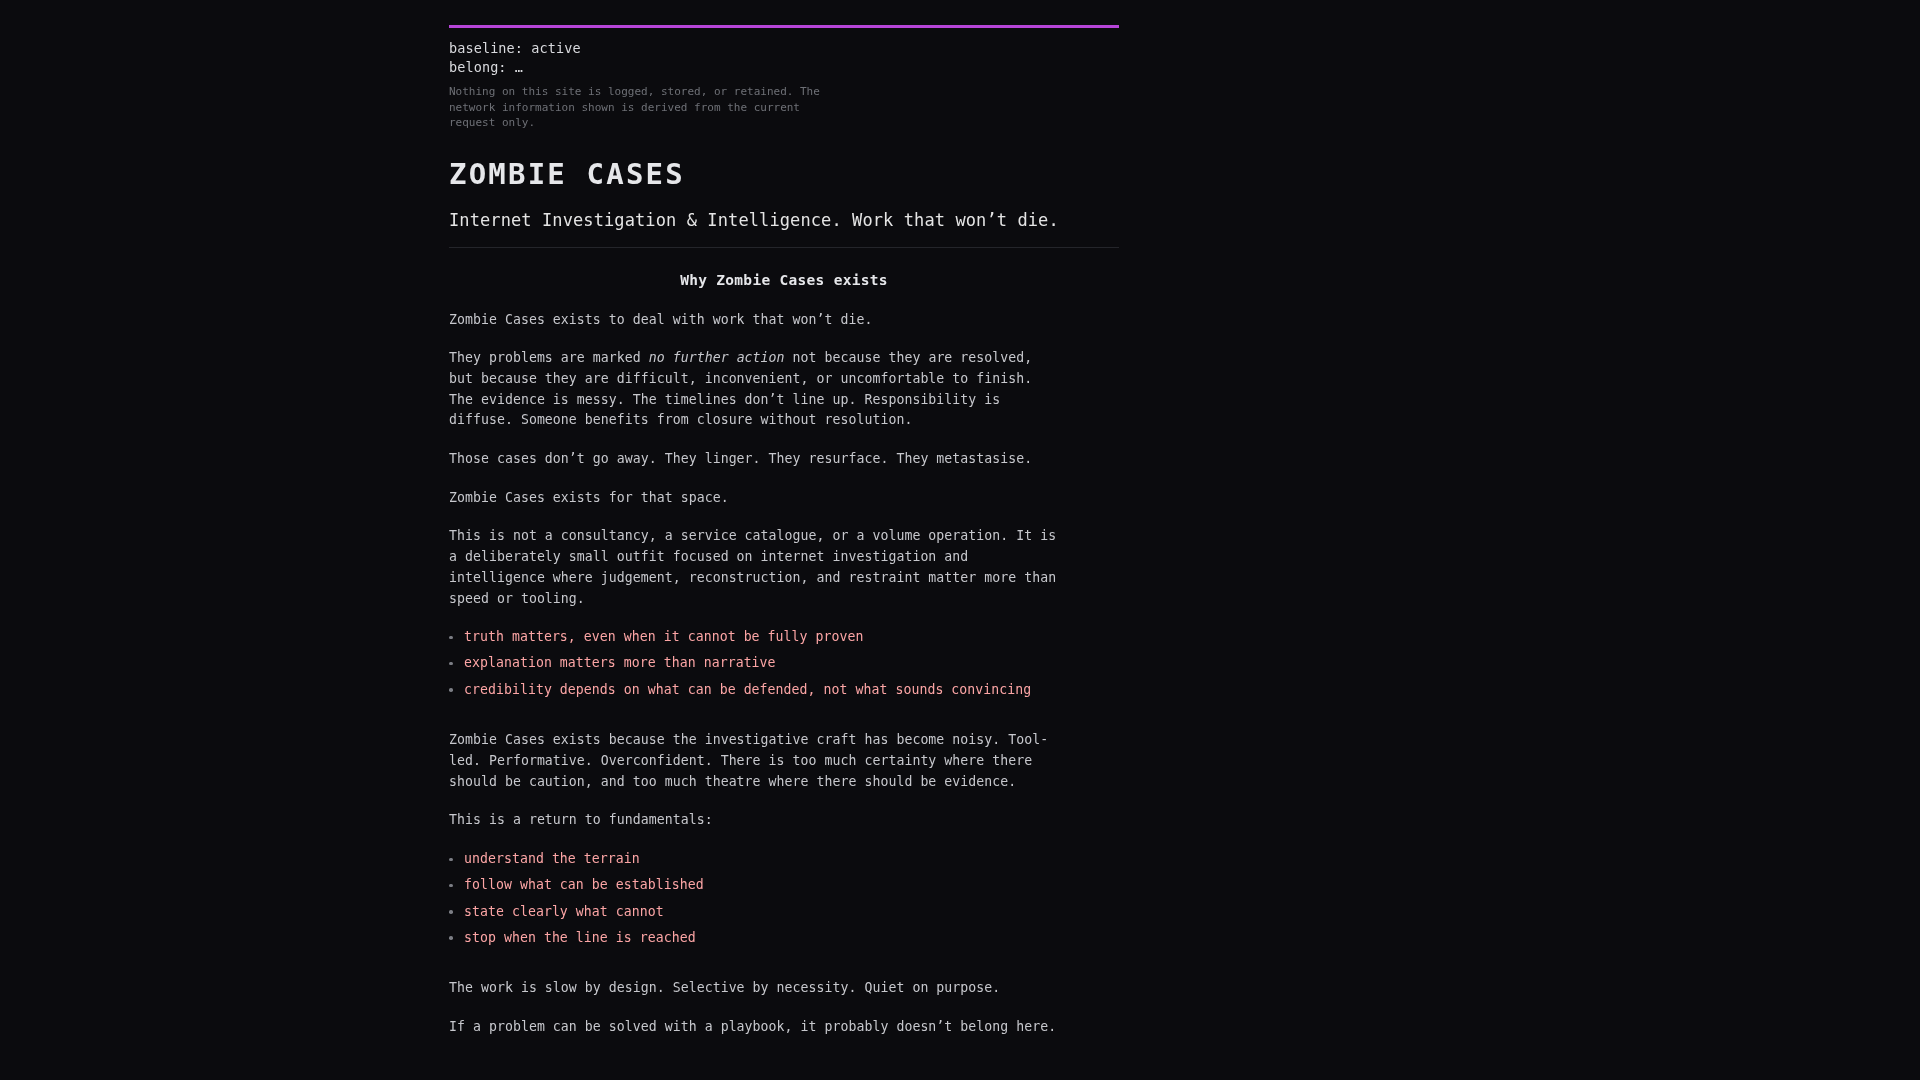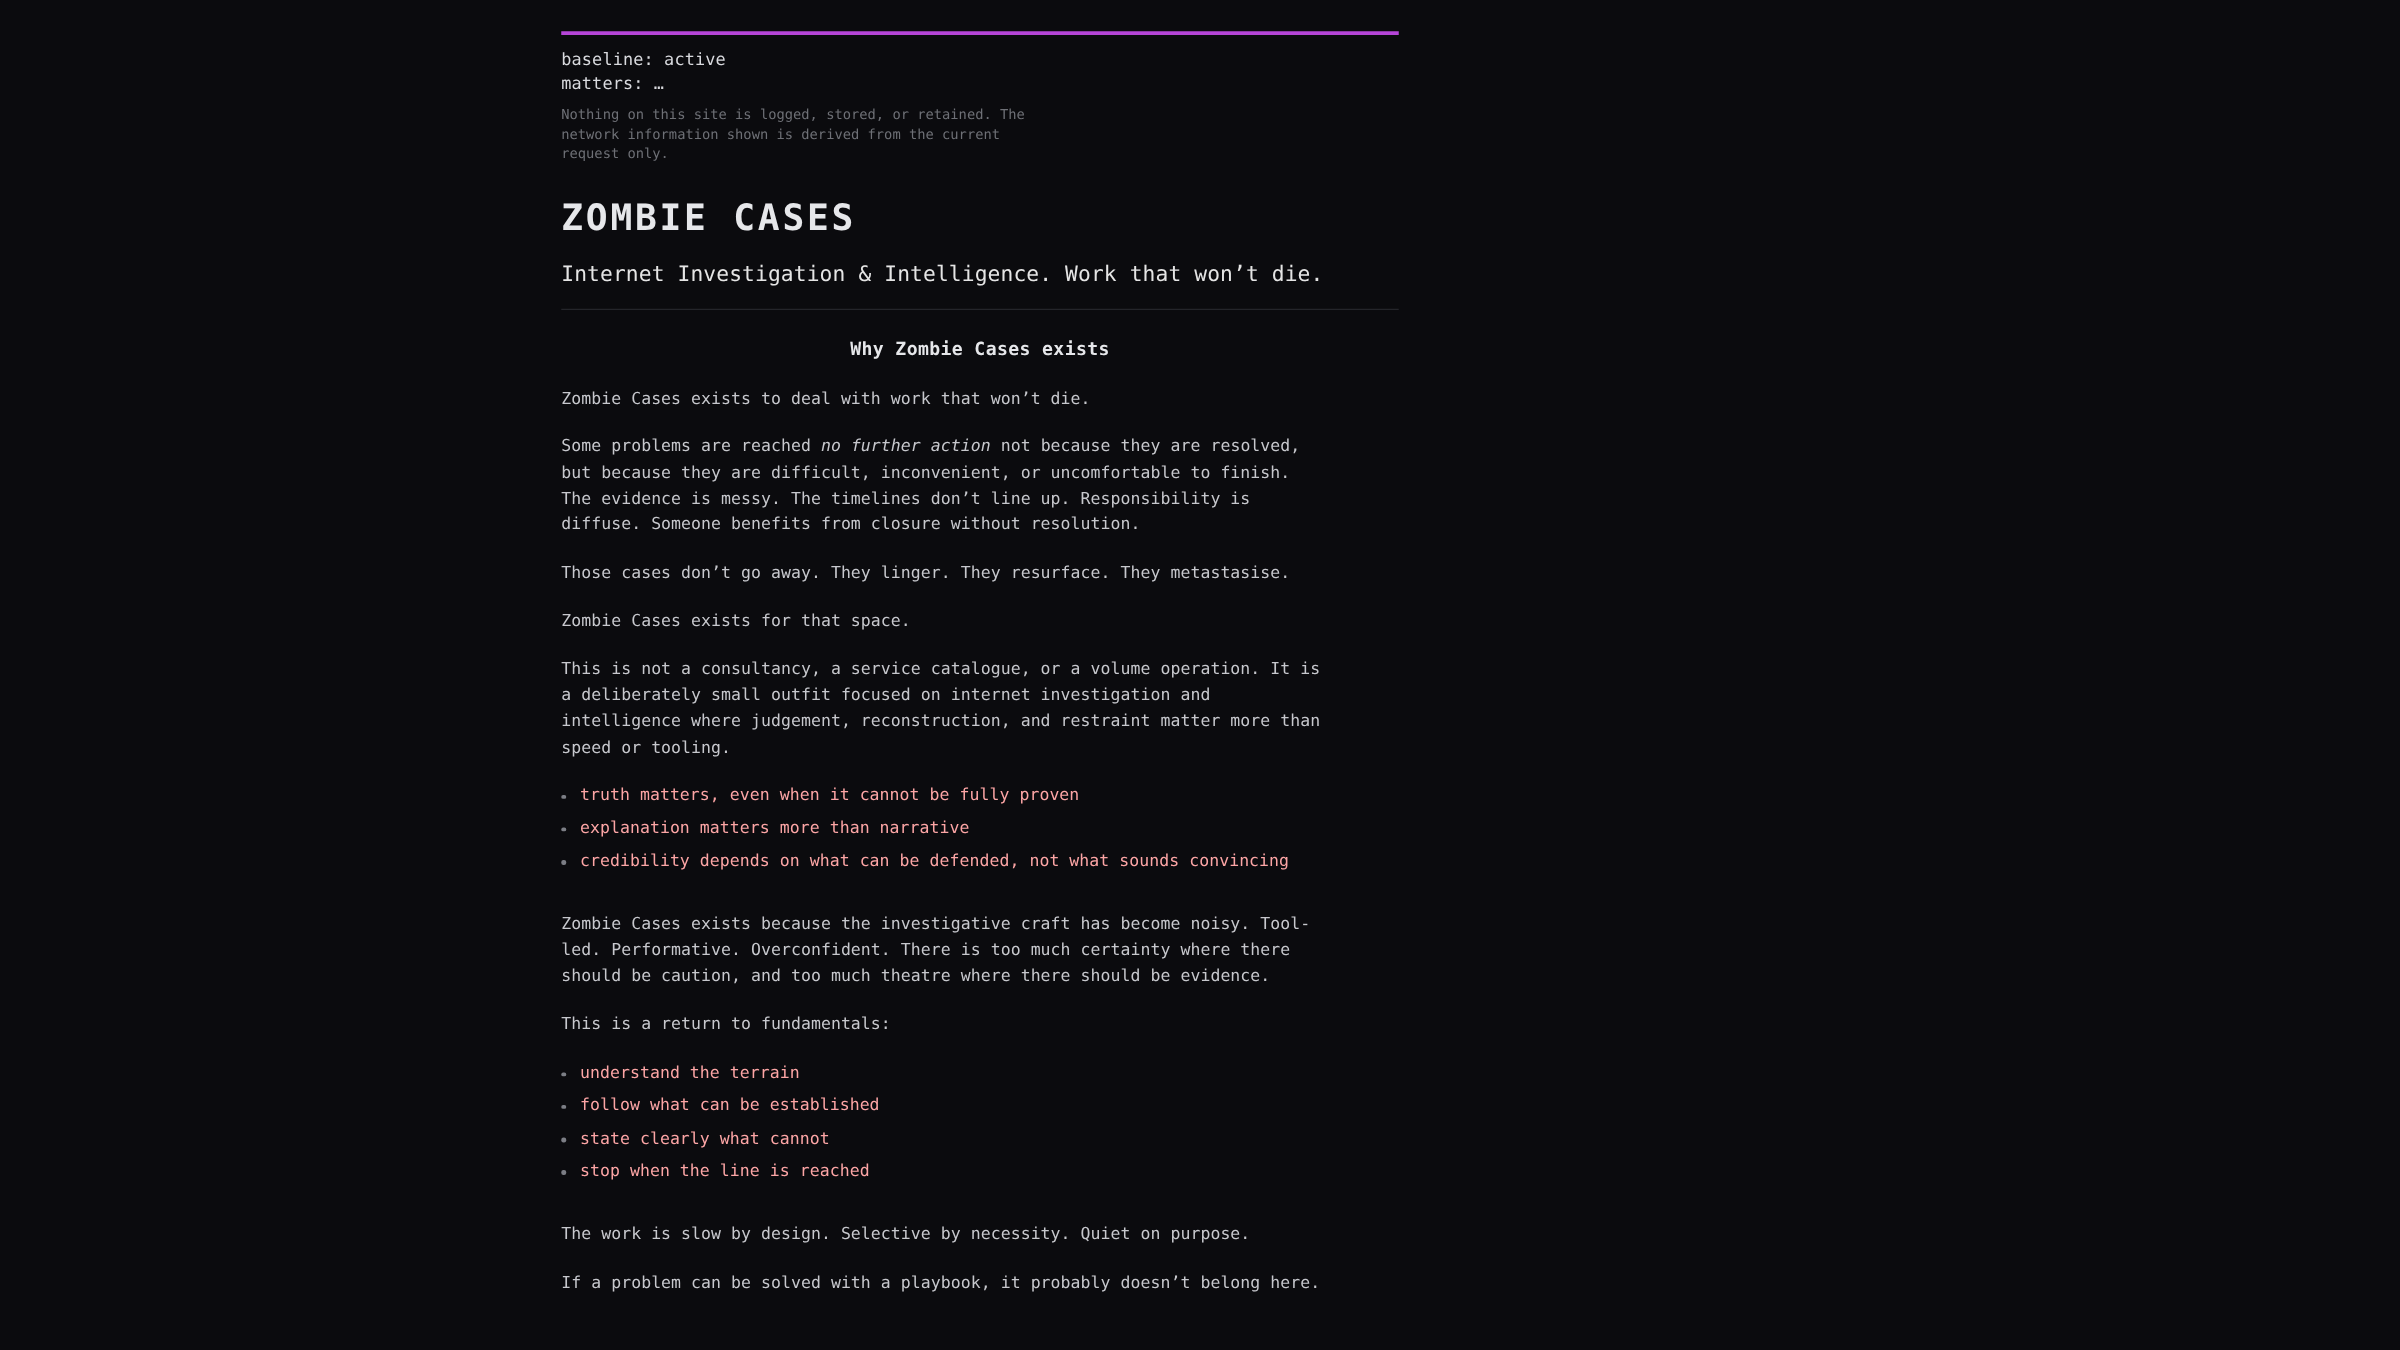--- a/index.html
+++ b/index.html
@@ -139,38 +139,38 @@
 </head>
 <body>
 
 <div class="page">
   <div class="column">
 
     <div class="accent-rule"></div>
 
     <div class="status-block">
       <div class="status-line">baseline: active</div>
-      <div class="status-line">matters: …</div>
+      <div class="status-line">belong: …</div>
       <div class="status-note">Nothing on this site is logged, stored, or retained. The network information shown is derived from the current request only.</div>
     </div>
 
     <div class="masthead">
       <h1 class="site-title">ZOMBIE CASES</h1>
       <div class="tagline">Internet Investigation &amp; Intelligence. Work that won’t die.</div>
     </div>
 
     <div class="divider"></div>
 
     <div class="content">
 
       <h2 class="section-heading">Why Zombie Cases exists</h2>
 
       <p class="para">Zombie Cases exists to deal with work that won’t die.</p>
 
-      <p class="para"><span>Some problems are reached </span><em>no further action</em><span> not because they are resolved, but because they are difficult, inconvenient, or uncomfortable to finish. The evidence is messy. The timelines don’t line up. Responsibility is diffuse. Someone benefits from closure without resolution.</span></p>
+      <p class="para"><span>They problems are marked </span><em>no further action</em><span> not because they are resolved, but because they are difficult, inconvenient, or uncomfortable to finish. The evidence is messy. The timelines don’t line up. Responsibility is diffuse. Someone benefits from closure without resolution.</span></p>
 
       <p class="para">Those cases don’t go away. They linger. They resurface. They metastasise.</p>
 
       <p class="para">Zombie Cases exists for that space.</p>
 
       <p class="para">This is not a consultancy, a service catalogue, or a volume operation. It is a deliberately small outfit focused on internet investigation and intelligence where judgement, reconstruction, and restraint matter more than speed or tooling.</p>
 
       <ul class="bullets">
         <li><span class="bullet-dot"></span><span>truth matters, even when it cannot be fully proven</span></li>
         <li><span class="bullet-dot"></span><span>explanation matters more than narrative</span></li>

